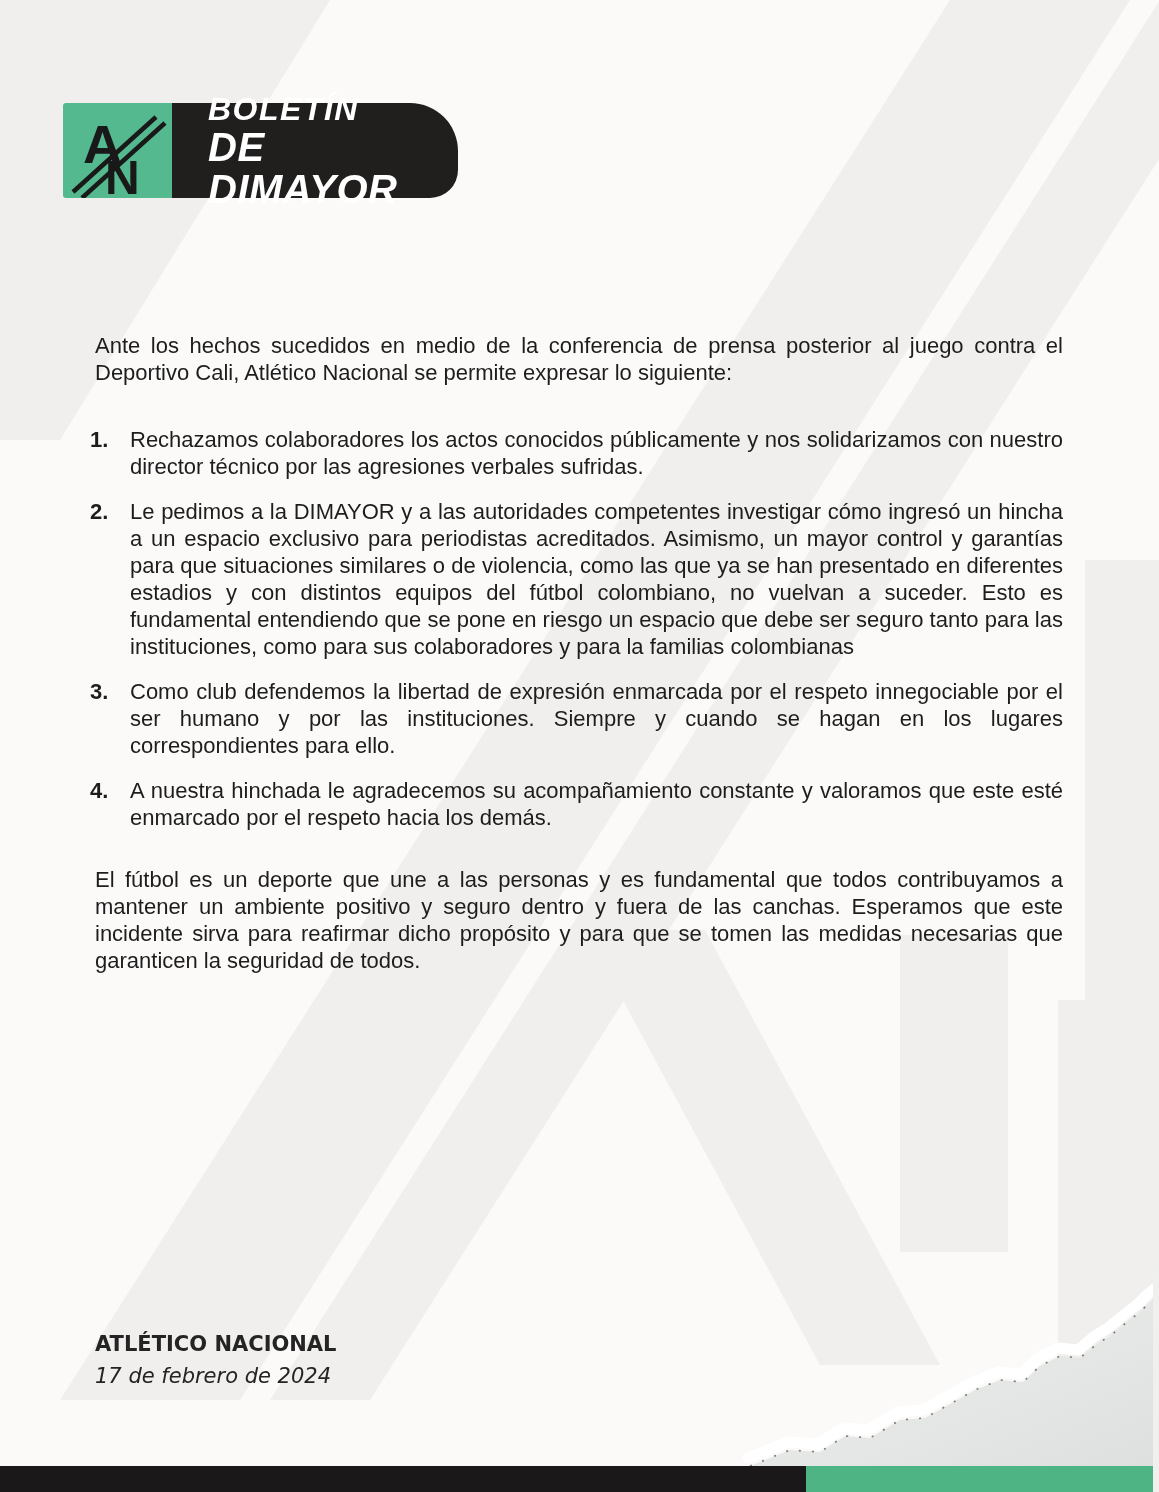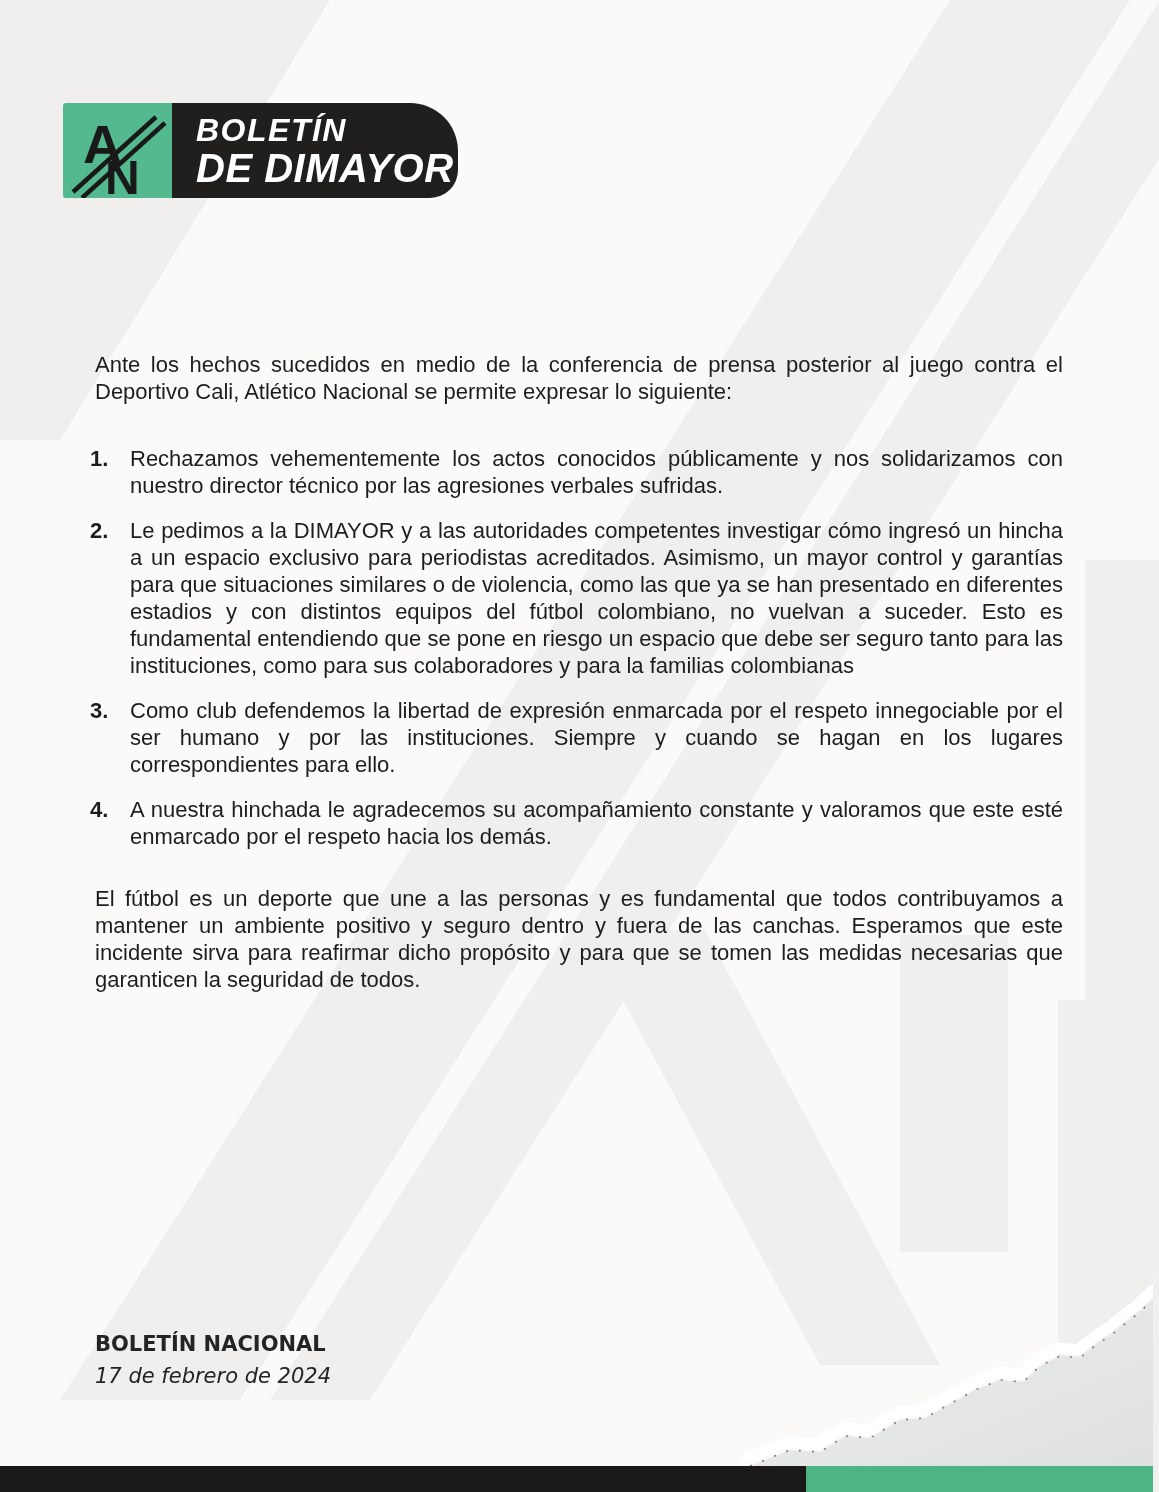--- a/index.html
+++ b/index.html
@@ -15,33 +15,33 @@
   
   .badge{position:absolute;left:63px;top:103px;height:95px;display:flex;z-index:3;}
   .badge-green{
     width:109px;height:95px;background:#54b98e;
     border-radius:3px 0 0 3px;flex:0 0 auto;
   }
   .badge-black{
     width:286px;height:95px;background:#211e1e;
     border-radius:0 48px 28px 0;
     display:flex;flex-direction:column;justify-content:center;
-    padding-left:24px;box-sizing:border-box;
+    padding-left:36px;box-sizing:border-box;
   }
   .badge-line1{
     color:#ffffff;font-style:italic;font-weight:700;
     font-size:32px;line-height:34px;letter-spacing:1.5px;
   }
   .badge-line2{
     color:#ffffff;font-style:italic;font-weight:900;
     font-size:40px;line-height:42px;letter-spacing:0.5px;
   }
   
   .content{
-    position:absolute;left:95px;top:351px;width:968px;z-index:2;
+    position:absolute;left:95px;top:332px;width:968px;z-index:2;
     font-size:22px;line-height:27px;
   }
   .para{margin:0;text-align:justify;}
   .intro{margin-bottom:40px;}
   .item{position:relative;margin-left:-5px;padding-left:40px;margin-bottom:18px;text-align:justify;}
   .item .num{position:absolute;left:0;top:0;font-weight:700;}
   .item p{margin:0;text-align:justify;}
   .closing{margin-top:35px;}
   
   .signature{position:absolute;left:95px;top:1328px;z-index:2;font-family:"DejaVu Sans",sans-serif;}
@@ -84,21 +84,21 @@
       <div class="badge-line1">BOLETÍN</div>
       <div class="badge-line2">DE DIMAYOR</div>
     </div>
   </div>
 
   <div class="content">
     <p class="para intro">Ante los hechos sucedidos en medio de la conferencia de prensa posterior al juego contra el Deportivo Cali, Atlético Nacional se permite expresar lo siguiente:</p>
 
     <div class="item">
       <span class="num">1.</span>
-      <p>Rechazamos vehementemente los actos conocidos públicamente y nos solidarizamos con nuestro director técnico por las agresiones verbales sufridas.</p>
+      <p>Rechazamos colaboradores los actos conocidos públicamente y nos solidarizamos con nuestro director técnico por las agresiones verbales sufridas.</p>
     </div>
 
     <div class="item">
       <span class="num">2.</span>
       <p>Le pedimos a la DIMAYOR y a las autoridades competentes investigar cómo ingresó un hincha a un espacio exclusivo para periodistas acreditados. Asimismo, un mayor control y garantías para que situaciones similares o de violencia, como las que ya se han presentado en diferentes estadios y con distintos equipos del fútbol colombiano, no vuelvan a suceder. Esto es fundamental entendiendo que se pone en riesgo un espacio que debe ser seguro tanto para las instituciones, como para sus colaboradores y para la familias colombianas</p>
     </div>
 
     <div class="item">
       <span class="num">3.</span>
       <p>Como club defendemos la libertad de expresión enmarcada por el respeto innegociable por el ser humano y por las instituciones. Siempre y cuando se hagan en los lugares correspondientes para ello.</p>
@@ -106,21 +106,21 @@
 
     <div class="item">
       <span class="num">4.</span>
       <p>A nuestra hinchada le agradecemos su acompañamiento constante y valoramos que este esté enmarcado por el respeto hacia los demás.</p>
     </div>
 
     <p class="para closing">El fútbol es un deporte que une a las personas y es fundamental que todos contribuyamos a mantener un ambiente positivo y seguro dentro y fuera de las canchas. Esperamos que este incidente sirva para reafirmar dicho propósito y para que se tomen las medidas necesarias que garanticen la seguridad de todos.</p>
   </div>
 
   <div class="signature">
-    <div class="sig-club">BOLETÍN NACIONAL</div>
+    <div class="sig-club">ATLÉTICO NACIONAL</div>
     <div class="sig-date">17 de febrero de 2024</div>
   </div>
 
   <svg class="torn" width="1159" height="1492" viewBox="0 0 1159 1492">
     <defs>
       <linearGradient id="tornGrad" x1="0" y1="0" x2="1" y2="1">
         <stop offset="0" stop-color="#eef0ee"></stop>
         <stop offset="1" stop-color="#dde0de"></stop>
       </linearGradient>
     </defs>

